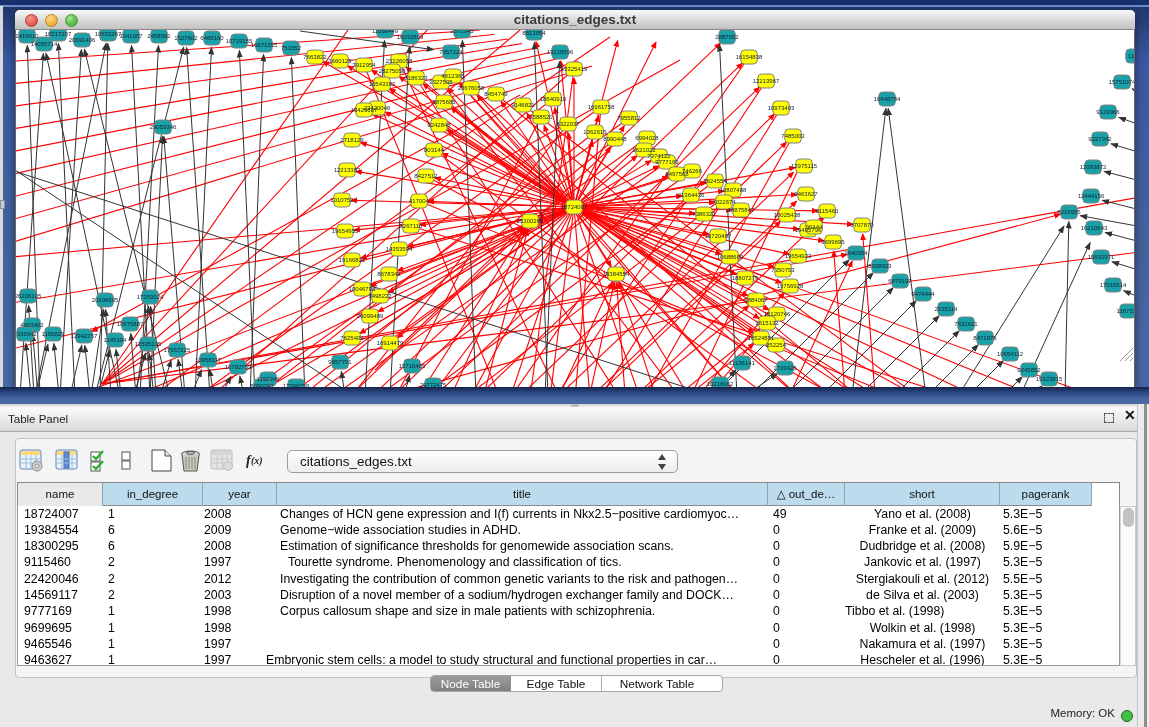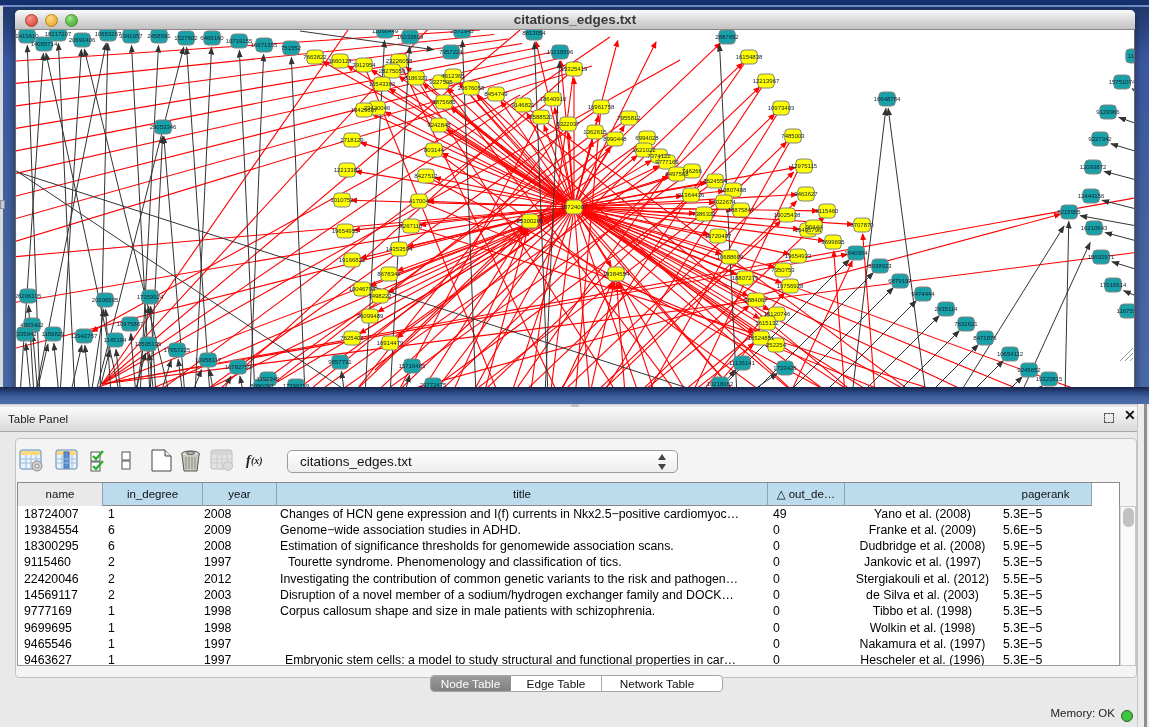--- a/index.html
+++ b/index.html
@@ -695,20 +695,21 @@
   <path d="M5 0 L9 6 L1 6 Z" fill="#444"></path>
       <path d="M5 16 L9 10 L1 10 Z" fill="#444"></path>
  </svg>
 </div>
 <div class="abs thead">
  <span style="left:0;width:85px;background:#e9e9e9">name</span>
  <span style="left:85px;width:100px">in_degree</span>
  <span style="left:185px;width:74px">year</span>
  <span style="left:259px;width:491px">title</span>
  <span style="left:750px;width:77px">△ out_de…</span>
+ <span style="left:827px;width:155px">short</span>
  <span style="left:982px;width:92px">pagerank</span>
  <span style="left:1074px;width:27px;border-right:none;background:#fff"></span>
 </div>
 <div class="abs tbl">
 <div class="trow" style="top:0.0px">
 <span style="left:6px">18724007</span>
       <span style="left:90px">1</span>
       <span style="left:186px">2008</span>
 <span style="left:262px">Changes of HCN gene expression and I(f) currents in Nkx2.5−positive cardiomyoc…</span>
       <span style="left:755px">49</span>
@@ -759,21 +760,21 @@
       <span style="left:755px">0</span>
 <span style="left:827px;width:155px;text-align:center">de Silva et al. (2003)</span>
       <span style="left:985px">5.3E−5</span>
     </div>
 <div class="trow" style="top:97.8px">
 <span style="left:6px">9777169</span>
       <span style="left:90px">1</span>
       <span style="left:186px">1998</span>
 <span style="left:262px">Corpus callosum shape and size in male patients with schizophrenia.</span>
       <span style="left:755px">0</span>
-<span style="left:827px;width:155px;text-align:center">Tibbo et al. (1998)</span>
+<span style="left:827px;width:155px;text-align:left">Tibbo et al. (1998)</span>
       <span style="left:985px">5.3E−5</span>
     </div>
 <div class="trow" style="top:114.1px">
 <span style="left:6px">9699695</span>
       <span style="left:90px">1</span>
       <span style="left:186px">1998</span>
       <span style="left:755px">0</span>
 <span style="left:827px;width:155px;text-align:center">Wolkin et al. (1998)</span>
       <span style="left:985px">5.3E−5</span>
     </div>
@@ -782,21 +783,21 @@
       <span style="left:90px">1</span>
       <span style="left:186px">1997</span>
       <span style="left:755px">0</span>
 <span style="left:827px;width:155px;text-align:center">Nakamura et al. (1997)</span>
       <span style="left:985px">5.3E−5</span>
     </div>
 <div class="trow" style="top:146.7px">
 <span style="left:6px">9463627</span>
       <span style="left:90px">1</span>
       <span style="left:186px">1997</span>
-<span style="left:267px">Embryonic stem cells: a model to study structural and functional properties in car…</span>
+<span style="left:248px">Embryonic stem cells: a model to study structural and functional properties in car…</span>
       <span style="left:755px">0</span>
 <span style="left:827px;width:155px;text-align:center">Hescheler et al. (1996)</span>
       <span style="left:985px">5.3E−5</span>
     </div>
 </div>
 <div class="abs sbar"></div>
 <div class="abs thumb"></div>
 <div class="abs tabs">
     <div class="seg1">Node Table</div>
     <div class="seg2">Edge Table</div>

